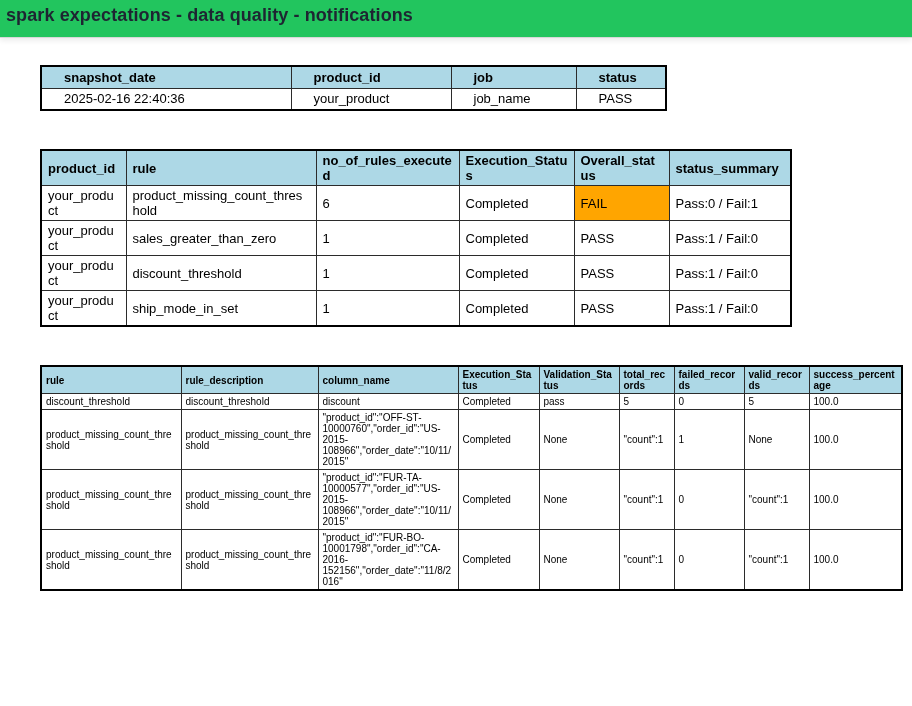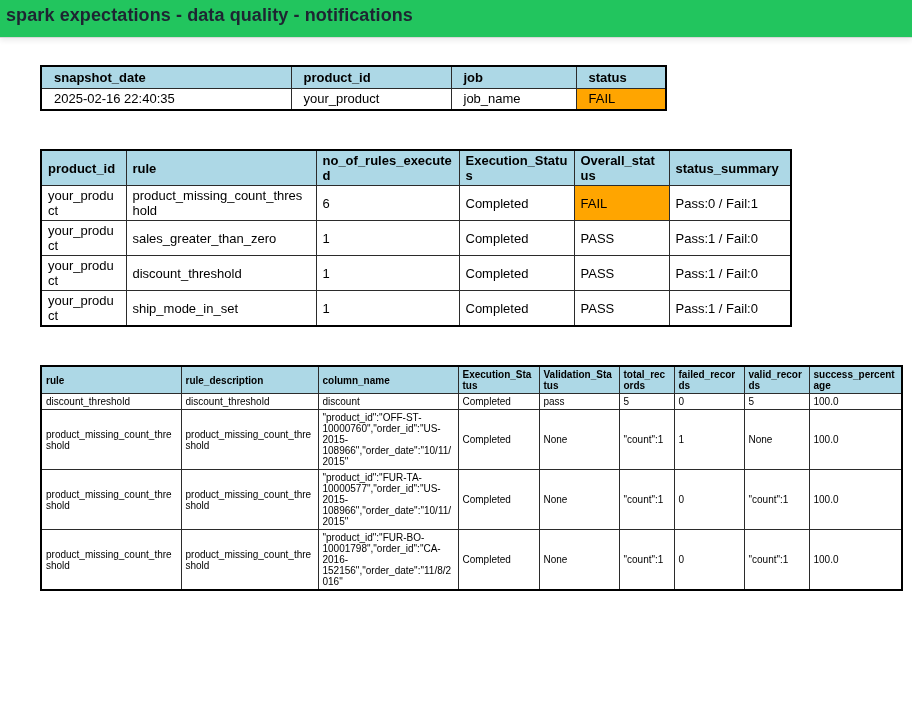--- a/index.html
+++ b/index.html
@@ -47,21 +47,21 @@
     border: 1px solid var(--border-inner);
     text-align: left;
     vertical-align: middle;
     overflow-wrap: anywhere;
   }
   table.tbl th { background: var(--header-bg); font-weight: bold; }
   td.hl { background: var(--hl-bg); }
 
   
   .t1 { width: 625px; font-size: 13px; }
-  .t1 th, .t1 td { padding: 2px 12px; height: 22px; }
+  .t1 th, .t1 td { padding: 2px 22px; height: 22px; }
   .t1 th:nth-child(1){width:250px} .t1 th:nth-child(2){width:160px}
   .t1 th:nth-child(3){width:125px} .t1 th:nth-child(4){width:90px}
 
   
   .t2 { width: 735px; font-size: 13px; }
   .t2 th, .t2 td { padding: 2px 6px; height: 22px; }
   .t2 th:nth-child(1){width:85px}  .t2 th:nth-child(2){width:190px}
   .t2 th:nth-child(3){width:143px} .t2 th:nth-child(4){width:115px}
   .t2 th:nth-child(5){width:95px}  .t2 th:nth-child(6){width:122px}
 
@@ -88,24 +88,24 @@
         <thead>
           <tr>
             <th>snapshot_date</th>
             <th>product_id</th>
             <th>job</th>
             <th>status</th>
           </tr>
         </thead>
         <tbody>
           <tr>
-            <td>2025-02-16 22:40:35</td>
+            <td>2025-02-16 22:40:36</td>
             <td>your_product</td>
             <td>job_name</td>
-            <td class="hl">FAIL</td>
+            <td>PASS</td>
           </tr>
         </tbody>
       </table>
   </section>
 
   <section class="section">
     <table class="tbl t2">
         <thead>
           <tr>
             <th>product_id</th>

